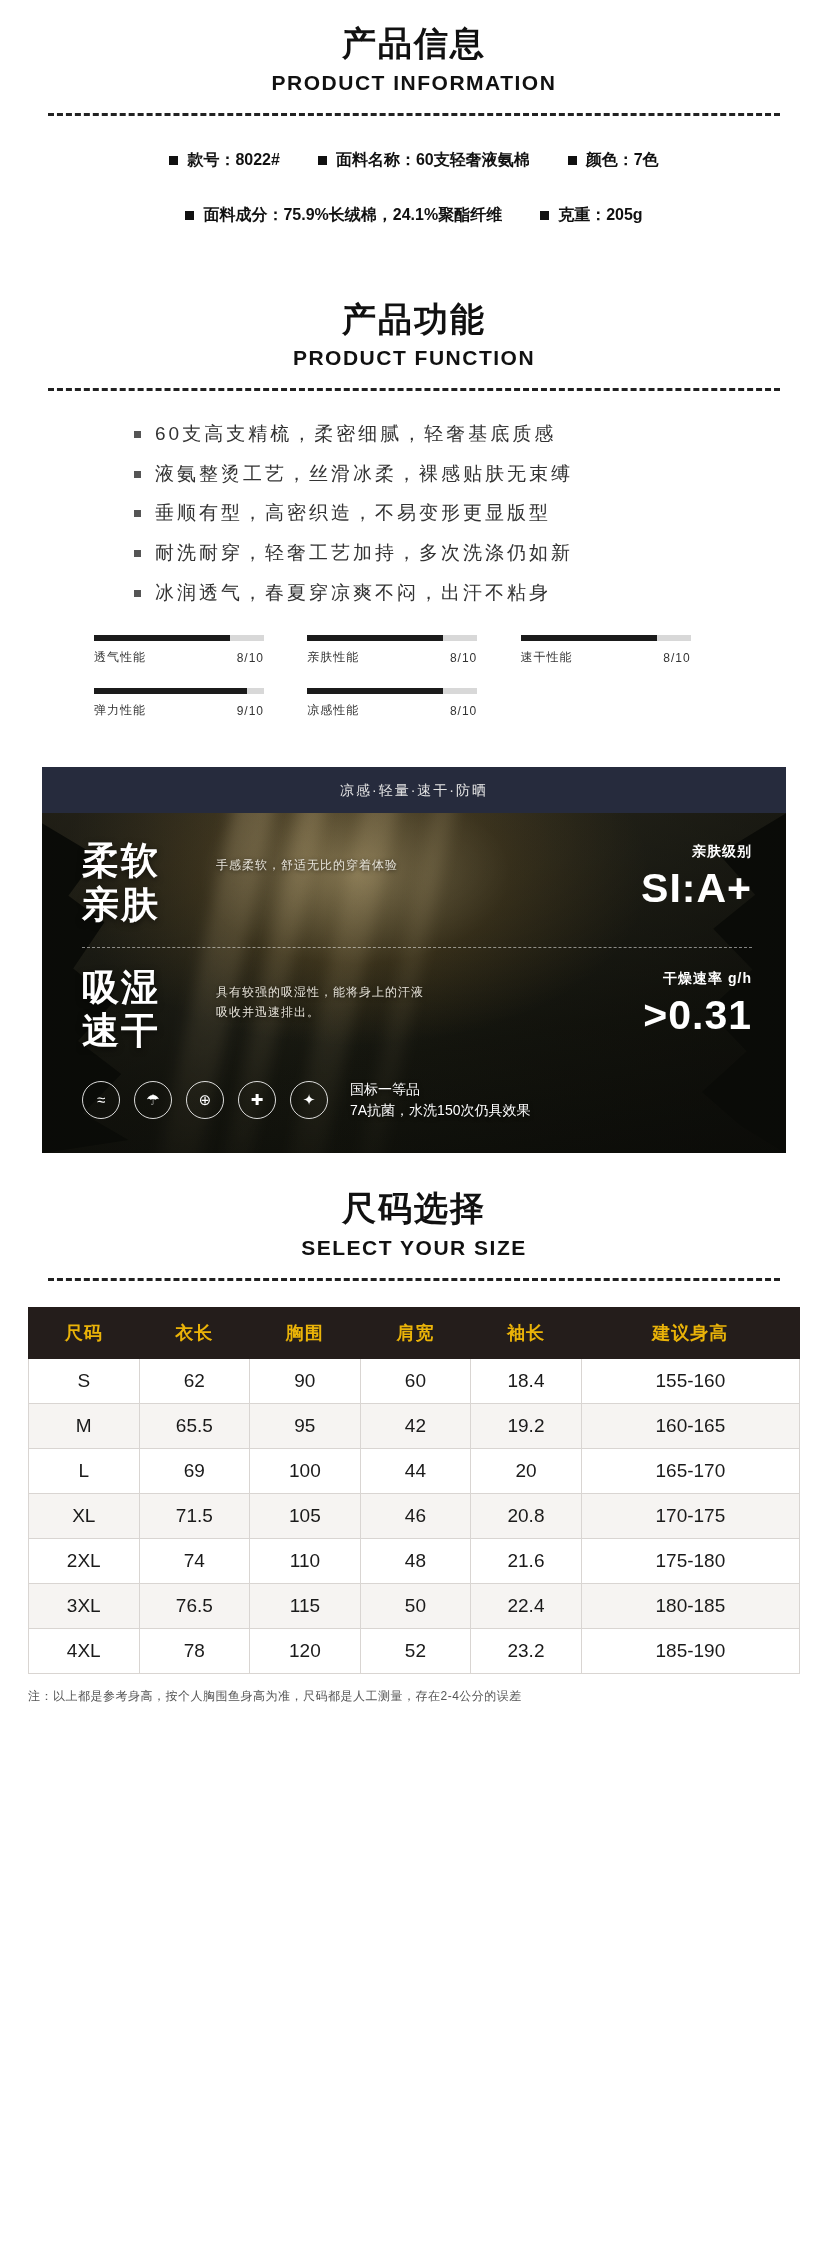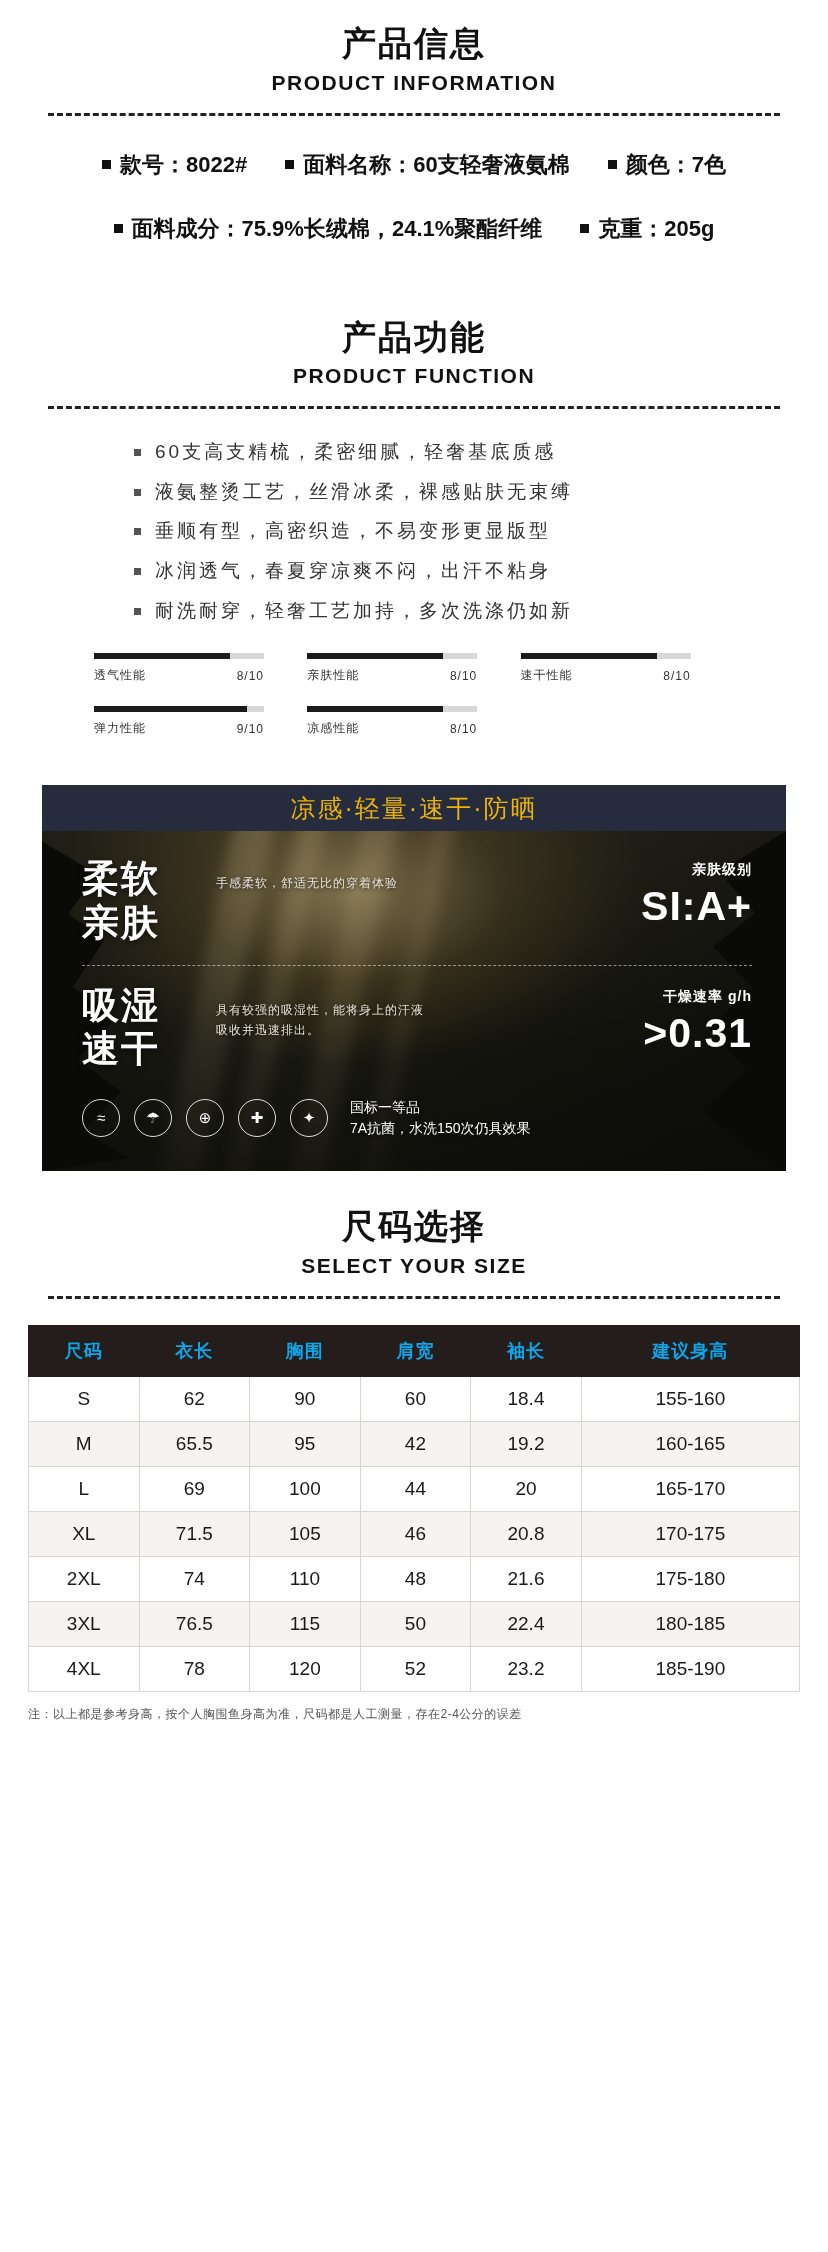--- a/index.html
+++ b/index.html
@@ -26,21 +26,21 @@
     border:0;border-top:3px dashed #222;
     margin:18px 28px 0 28px;
     height:0;
   }
 
   
   .info-block{padding:34px 30px 10px 30px;}
   .info-row{
     display:flex;justify-content:center;align-items:center;
     gap:38px;flex-wrap:wrap;
-    font-size:22px;font-weight:bold;color:#111;
+    font-size:16px;font-weight:bold;color:#111;
     margin-bottom:34px;
   }
   .info-item{display:flex;align-items:center;white-space:nowrap;}
   .sq{
     display:inline-block;width:9px;height:9px;background:#111;
     margin-right:9px;
   }
 
   
   .func-wrap{padding:30px 0 0 0;}
@@ -81,21 +81,21 @@
 
   
   .hero{
     margin:26px 22px 0 22px;
     background:#23283a;
     position:relative;
     overflow:hidden;
   }
   .hero-title{
     height:46px;line-height:46px;text-align:center;
-    color:#eab308;font-size:25px;letter-spacing:2px;
+    color:#e5e5e5;font-size:14px;letter-spacing:2px;
     background:#262b3d;
   }
   .hero-body{
     position:relative;
     height:340px;
     background:
       radial-gradient(ellipse 55% 70% at 42% 18%, rgba(255,222,150,.50) 0%, rgba(200,150,60,.20) 38%, rgba(0,0,0,0) 72%),
       linear-gradient(170deg,#3a3626 0%,#2a2a1e 30%,#16170f 65%,#0d0e09 100%);
     overflow:hidden;
   }
@@ -151,21 +151,21 @@
     text-shadow:0 1px 4px rgba(0,0,0,.7);
   }
 
   
   .size-wrap{padding:34px 0 0 0;}
   table.size{
     width:772px;margin:26px auto 0 auto;border-collapse:collapse;
     font-size:19px;
   }
   table.size th{
-    background:#241d1b;color:#0ea5e9;font-weight:bold;font-size:18px;
+    background:#241d1b;color:#eab308;font-weight:bold;font-size:18px;
     padding:13px 0;border:1px solid #241d1b;letter-spacing:1px;
   }
   table.size td{
     text-align:center;padding:11px 0;border:1px solid #d9d5d2;
     color:#1a1a1a;background:#fff;
   }
   table.size tr.alt td{background:#f6f4f2;}
   .note{
     width:772px;margin:14px auto 24px auto;
     font-size:12px;color:#555;letter-spacing:.5px;
@@ -232,25 +232,25 @@
       <li>
           <i class="dot"></i>
           <span>液氨整烫工艺，丝滑冰柔，裸感贴肤无束缚</span>
         </li>
       <li>
           <i class="dot"></i>
           <span>垂顺有型，高密织造，不易变形更显版型</span>
         </li>
       <li>
           <i class="dot"></i>
-          <span>冰润透气，春夏穿凉爽不闷，出汗不粘身</span>
+          <span>耐洗耐穿，轻奢工艺加持，多次洗涤仍如新</span>
         </li>
       <li>
           <i class="dot"></i>
-          <span>耐洗耐穿，轻奢工艺加持，多次洗涤仍如新</span>
+          <span>冰润透气，春夏穿凉爽不闷，出汗不粘身</span>
         </li>
     </ul>
 
     <div class="ratings">
       <div class="rate">
         <div class="bar">
             <i style="width:80%"></i>
           </div>
         <div class="meta">
           <span>透气性能</span>

